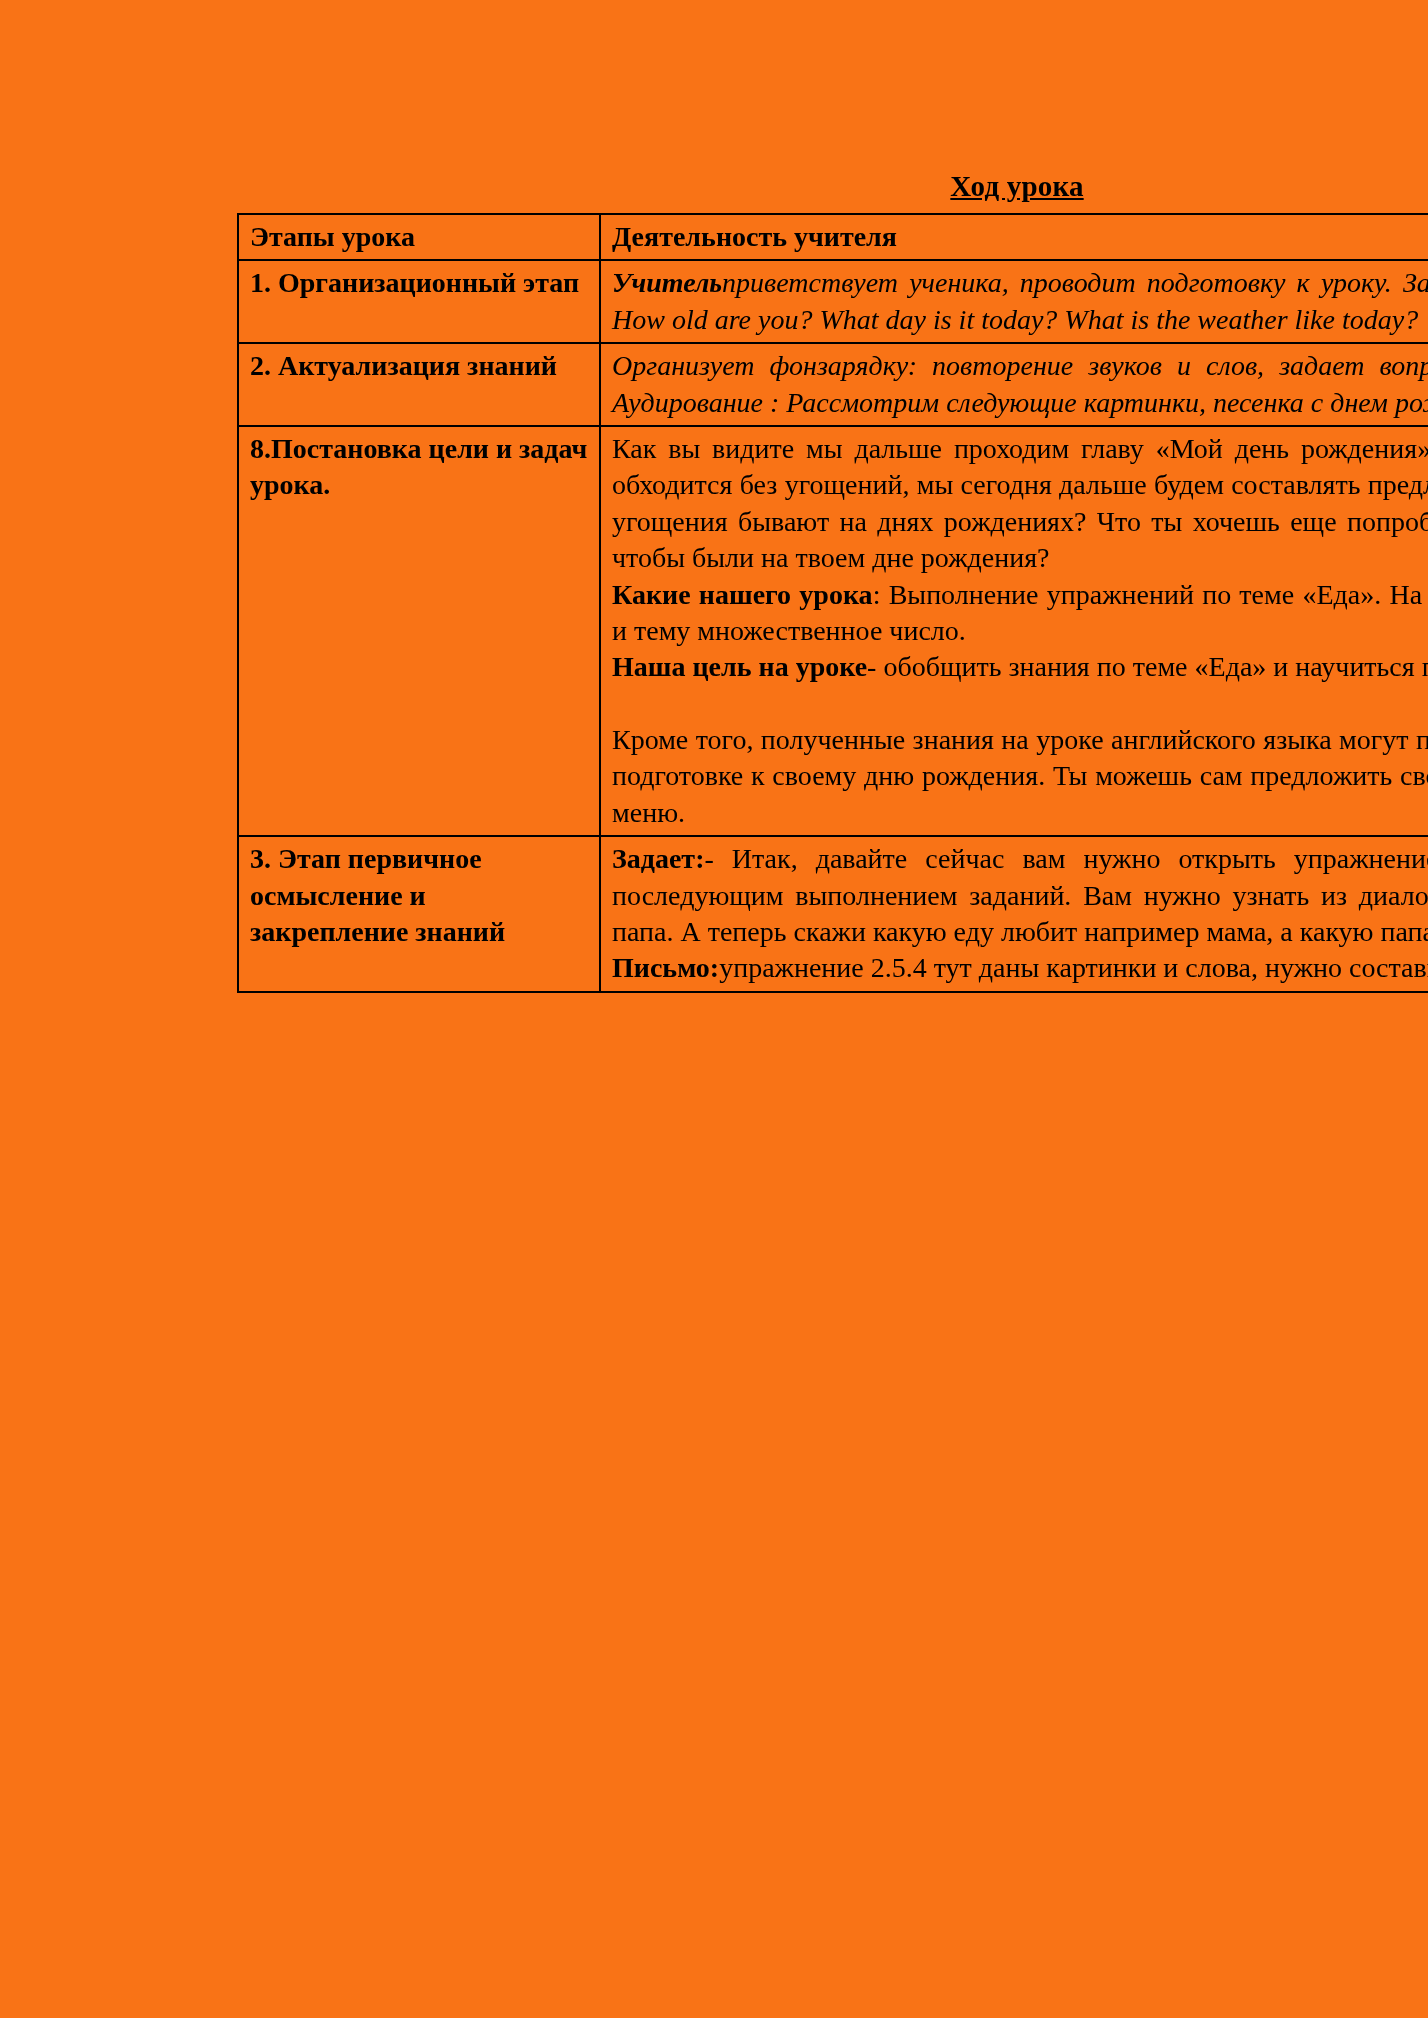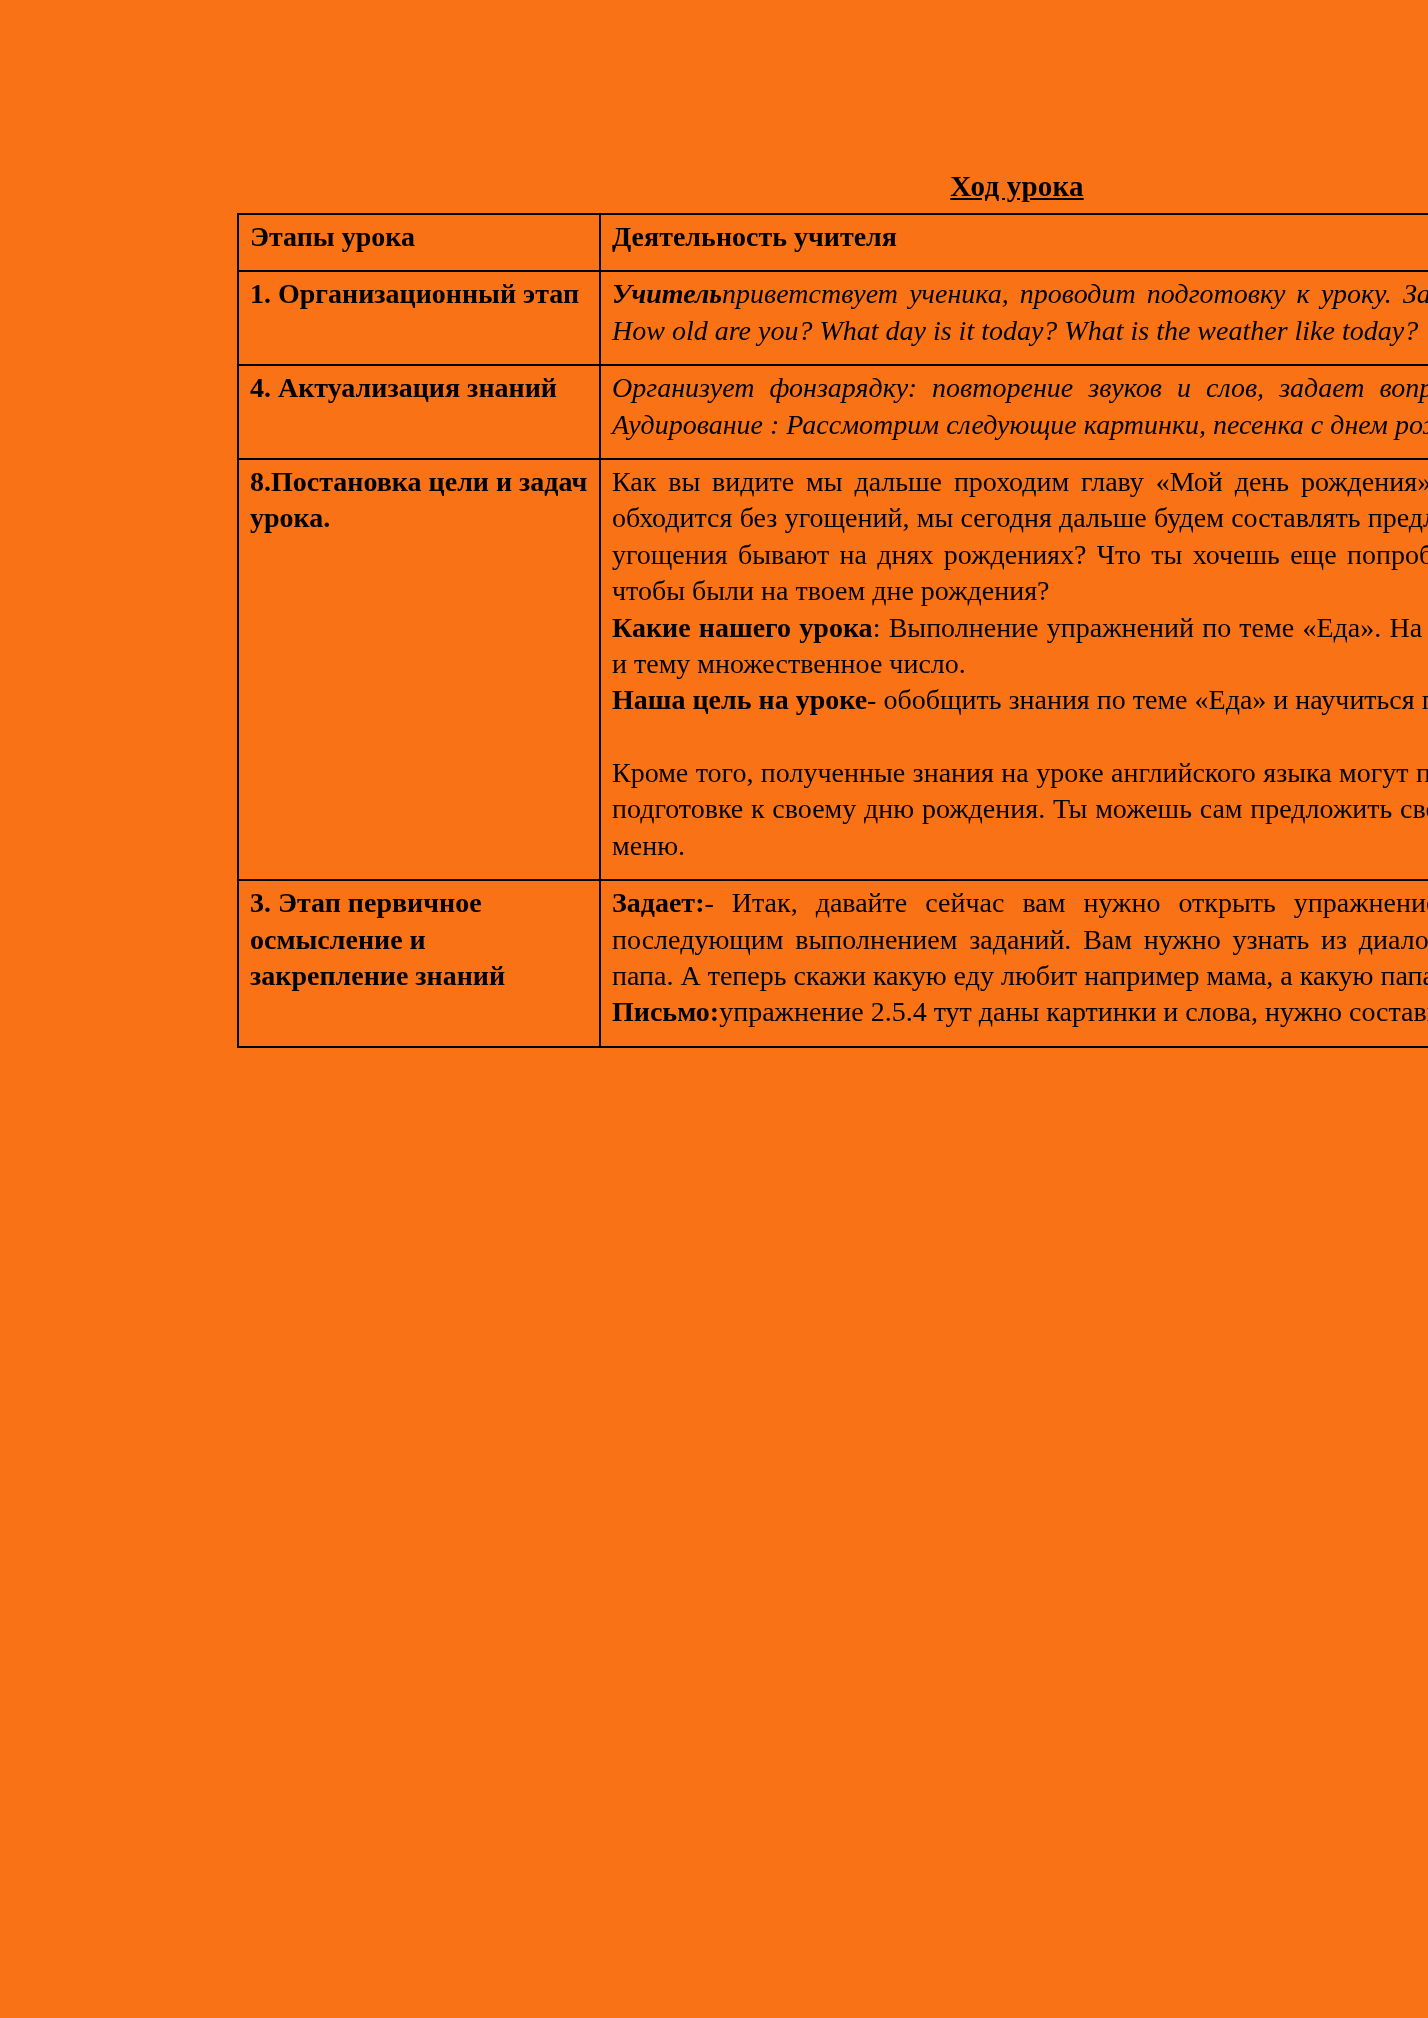--- a/index.html
+++ b/index.html
@@ -49,21 +49,21 @@
   table.lesson-table {
     border-collapse: collapse;
     width: 1560px;
     table-layout: fixed;
     margin: 0;
   }
   table.lesson-table td,
   table.lesson-table th {
     border: 2px solid #000000;
     vertical-align: top;
-    padding: 4px 9px 15px 11px;
+    padding: 4px 9px 4px 11px;
     font-size: 28px;
     line-height: 1.30;
   }
   col.c-stage { width: 362px; }
   col.c-act   { width: 1198px; }
 
   .hdr {
     font-weight: bold;
     font-size: 29px;
     line-height: 1.15;
@@ -118,21 +118,21 @@
         <tr>
           <td class="stage">1. Организационный этап</td>
           <td class="act italic-body">
             <p>
               <span class="bi">Учитель</span><span class="it">приветствует ученика, проводит подготовку к уроку. Задает вопросы: How are you? How old are you? What day is it today? What is the weather like today?</span>
             </p>
           </td>
         </tr>
 
         <tr>
-          <td class="stage">4. Актуализация знаний</td>
+          <td class="stage">2. Актуализация знаний</td>
           <td class="act italic-body">
             <p>
               <span class="it">Организует фонзарядку: повторение звуков и слов, задает вопросы по пройденным темам. Аудирование : Рассмотрим следующие картинки, песенка с днем рождения.</span>
             </p>
           </td>
         </tr>
 
         <tr>
           <td class="stage">8.Постановка цели и задач урока.</td>
           <td class="act">

